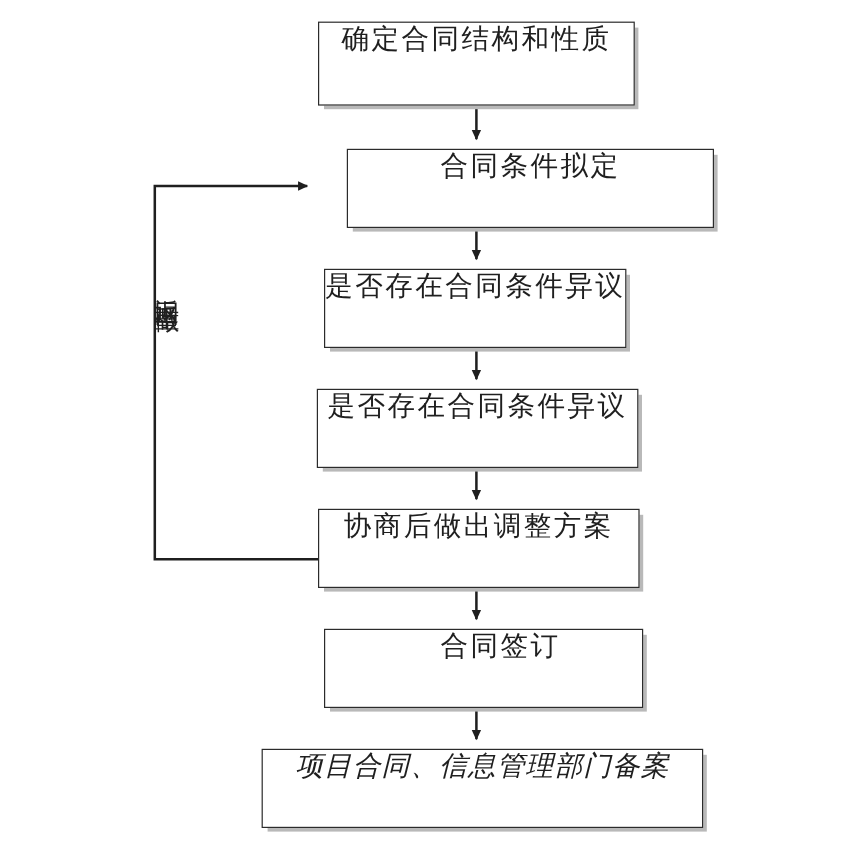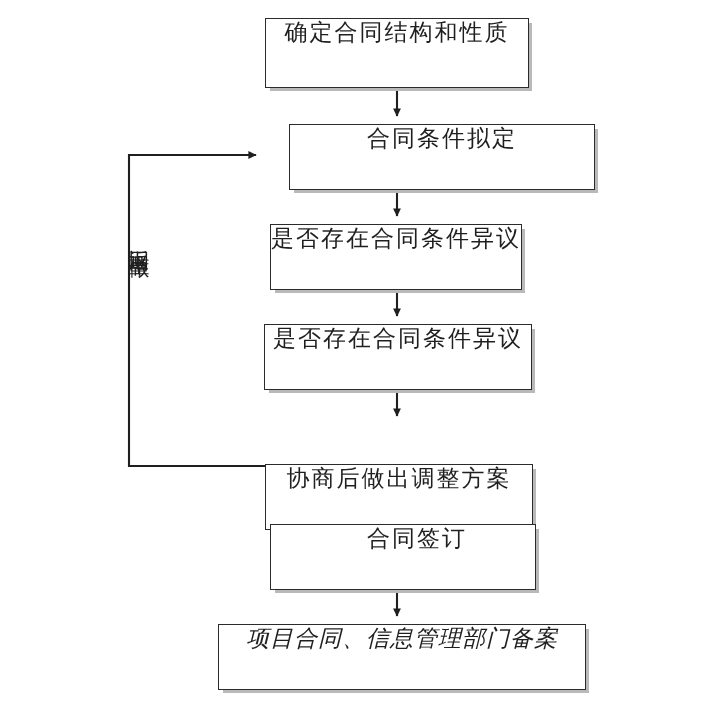--- a/index.html
+++ b/index.html
@@ -118,21 +118,21 @@
   </div>
 
   <div class="node" style="left:270px; top:224px; width:252px; height:66px;">
     <span class="label">是否存在合同条件异议</span>
   </div>
 
   <div class="node" style="left:264px; top:324px; width:268px; height:66px;">
     <span class="label">是否存在合同条件异议</span>
   </div>
 
-  <div class="node" style="left:265px; top:424px; width:268px; height:66px;margin-top:40px;">
+  <div class="node" style="left:265px; top:424px; width:268px; height:66px;">
     <span class="label">协商后做出调整方案</span>
   </div>
 
   <div class="node" style="left:270px; top:524px; width:266px; height:66px;padding-left:28px;">
     <span class="label">合同签订</span>
   </div>
 
   <div class="node wide" style="left:218px; top:624px; width:368px; height:66px;font-style:italic;">
     <span class="label">项目合同、信息管理部门备案</span>
   </div>

